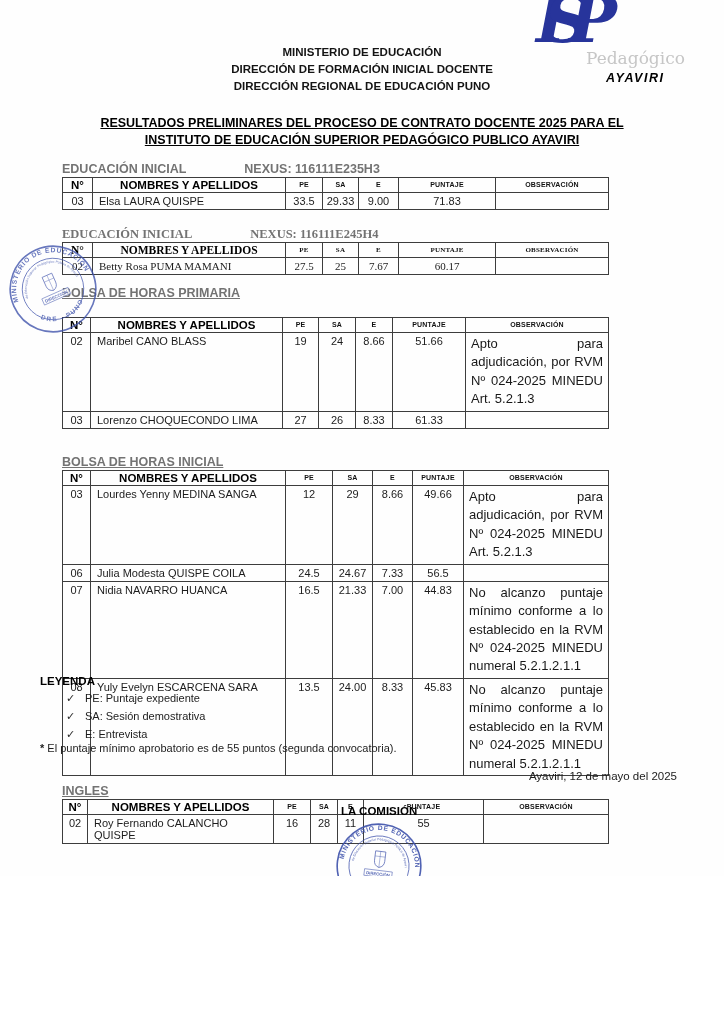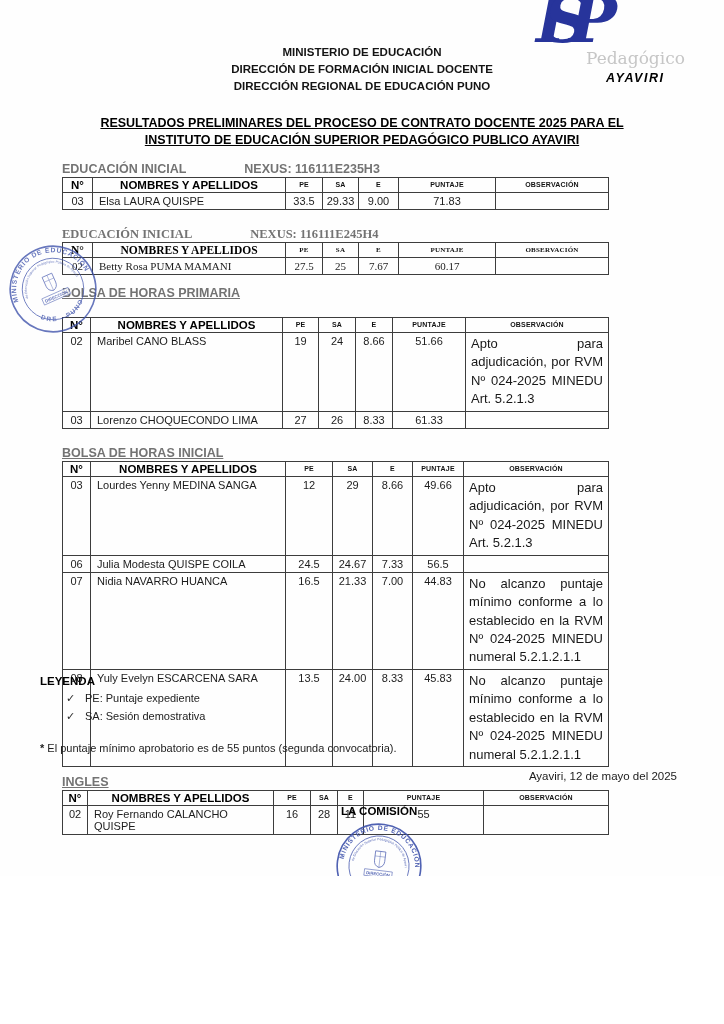--- a/index.html
+++ b/index.html
@@ -26,21 +26,21 @@
     font-style:italic;color:#000;letter-spacing:1.5px;}
   
   .doc-title{position:absolute;top:115px;left:40px;width:644px;text-align:center;
     font-weight:bold;font-size:12.5px;line-height:17px;color:#000;}
   .doc-title span{text-decoration:underline;}
   
   #tables-root{position:absolute;left:62px;top:162px;width:546px;}
   .table-section{margin:0;}
   #section-1{margin-top:17px;font-family:Liberation Serif, serif;}
   #section-2{margin-top:11px;}
-  #section-3{margin-top:17px;}
+  #section-3{margin-top:26px;}
   #section-4{margin-top:8px;}
   .section-heading{font-size:12.5px;font-weight:bold;color:#737373;line-height:14px;}
   .sec-title.u{text-decoration:underline;}
   .sec-nexus{margin-left:58px;}
   .results-table{border-collapse:collapse;table-layout:fixed;width:546px;margin-top:1px;}
   #section-2 .results-table{margin-top:17px;}
   .results-table th,.results-table td{border:1px solid #3d3d3d;vertical-align:top;overflow:hidden;}
   th.h-main{font-size:11.5px;font-weight:bold;text-align:center;padding:1px 5px;color:#000;}
   th.h-main:first-child{text-align:center;padding:1px 0;}
   th.h-small{font-size:7px;font-weight:bold;text-align:center;padding:3px 1px;
@@ -310,20 +310,23 @@
       </div>
     </div>
 
   <div class="legend">
     <div class="legend-title">LEYENDA</div>
     <div class="legend-item">
       <span class="check">✓</span><span>PE: Puntaje expediente</span>
     </div>
     <div class="legend-item">
       <span class="check">✓</span><span>SA: Sesión demostrativa</span>
+    </div>
+    <div class="legend-item">
+      <span class="check">✓</span><span>E: Entrevista</span>
     </div>
   </div>
 
   <div class="note">
     <span class="marker">*</span>
     <span>El puntaje mínimo aprobatorio es de 55 puntos (segunda convocatoria).</span>
   </div>
 
   <div class="dateline">Ayaviri, 12 de mayo del 2025</div>
 

